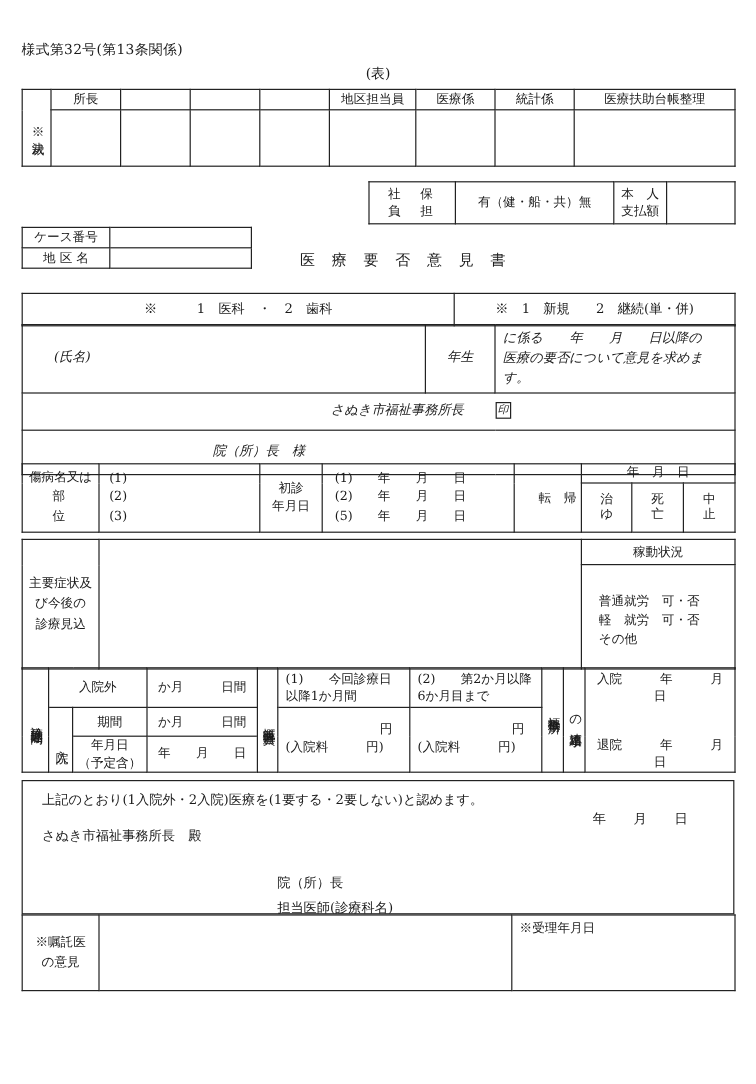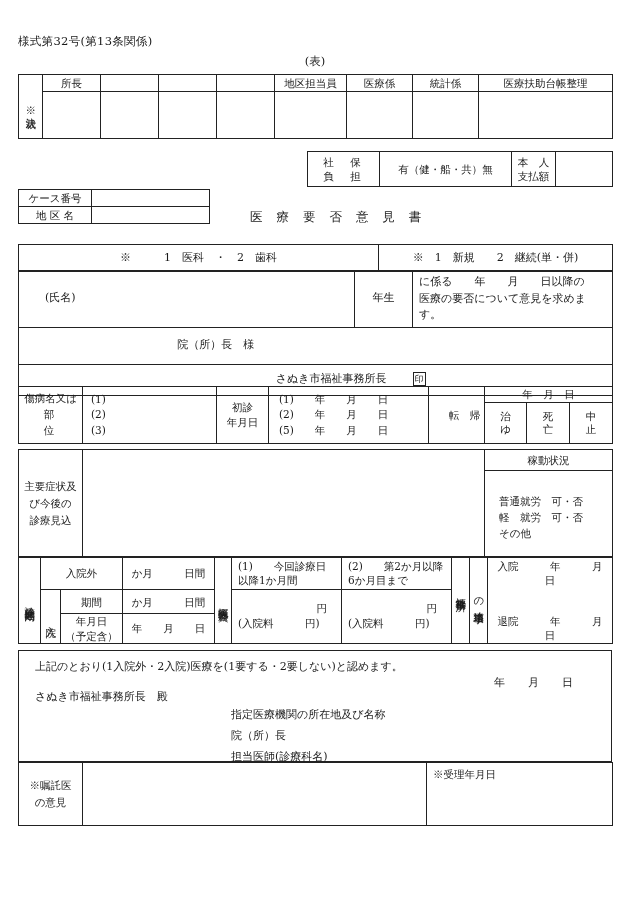--- a/index.html
+++ b/index.html
@@ -122,21 +122,21 @@
   }
   .tbl-type td { height: 26px; font-size: 11px; }
 
   
   .tbl-name {
     position: absolute;
     left: 18px;
     top: 270px;
     width: 594px;
   }
-  .tbl-name td { font-size: 11px; }
+  .tbl-name td { font-size: 11px; font-style: italic; }
   .name-cell   { height: 36px; padding-left: 26px; }
   .nen-sei     { width: 58px; }
   .req-cell    { width: 200px; padding: 3px 4px 3px 6px; line-height: 1.5; }
   .inchou-cell { height: 36px; }
   .office-cell { height: 30px; }
   .seal {
     display: inline-block;
     border: 1px solid #222;
     width: 11px;
     height: 12px;
@@ -331,30 +331,30 @@
     <tbody>
         <tr>
       <td class="l name-cell">(氏名)</td>
       <td class="c nen-sei">年生</td>
       <td class="l req-cell" rowspan="1">
         <div>に係る　　年　　月　　日以降の</div>
         <div>医療の要否について意見を求めます。</div>
       </td>
     </tr>
     <tr>
+      <td class="r office-cell nbr nbt" colspan="2">
+        <span>さぬき市福祉事務所長</span><span class="gap-md"></span>
+      </td>
+      <td class="l nbl nbt">
+        <span class="seal">印</span>
+      </td>
+    </tr>
+    <tr>
       <td class="c inchou-cell nbr" colspan="2">院（所）長　様</td>
       <td class="nbl nbt"></td>
-    </tr>
-    <tr>
-      <td class="r office-cell nbr nbt" colspan="2">
-        <span>さぬき市福祉事務所長</span><span class="gap-md"></span>
-      </td>
-      <td class="l nbl nbt">
-        <span class="seal">印</span>
-      </td>
     </tr>
   </tbody>
     </table>
 
   <table class="tbl-diag">
     <colgroup>
       <col style="width:64px">
         <col style="width:134px">
         <col style="width:52px">
       <col style="width:160px">
@@ -494,21 +494,20 @@
     </tr>
   </tbody>
     </table>
 
   <div class="cert-box">
     <div class="cert-line1">上記のとおり(1入院外・2入院)医療を(1要する・2要しない)と認めます。</div>
     <div class="cert-date">
       <span>年</span><span>月</span><span>日</span>
     </div>
     <div class="cert-line2">さぬき市福祉事務所長　殿</div>
-    <div class="cert-line3">指定医療機関の所在地及び名称</div>
     <div class="cert-line4">院（所）長</div>
     <div class="cert-line5">担当医師(診療科名)</div>
   </div>
 
   <table class="tbl-bottom">
     <colgroup>
         <col style="width:64px">
         <col style="width:344px">
         <col style="width:186px">
       </colgroup>

